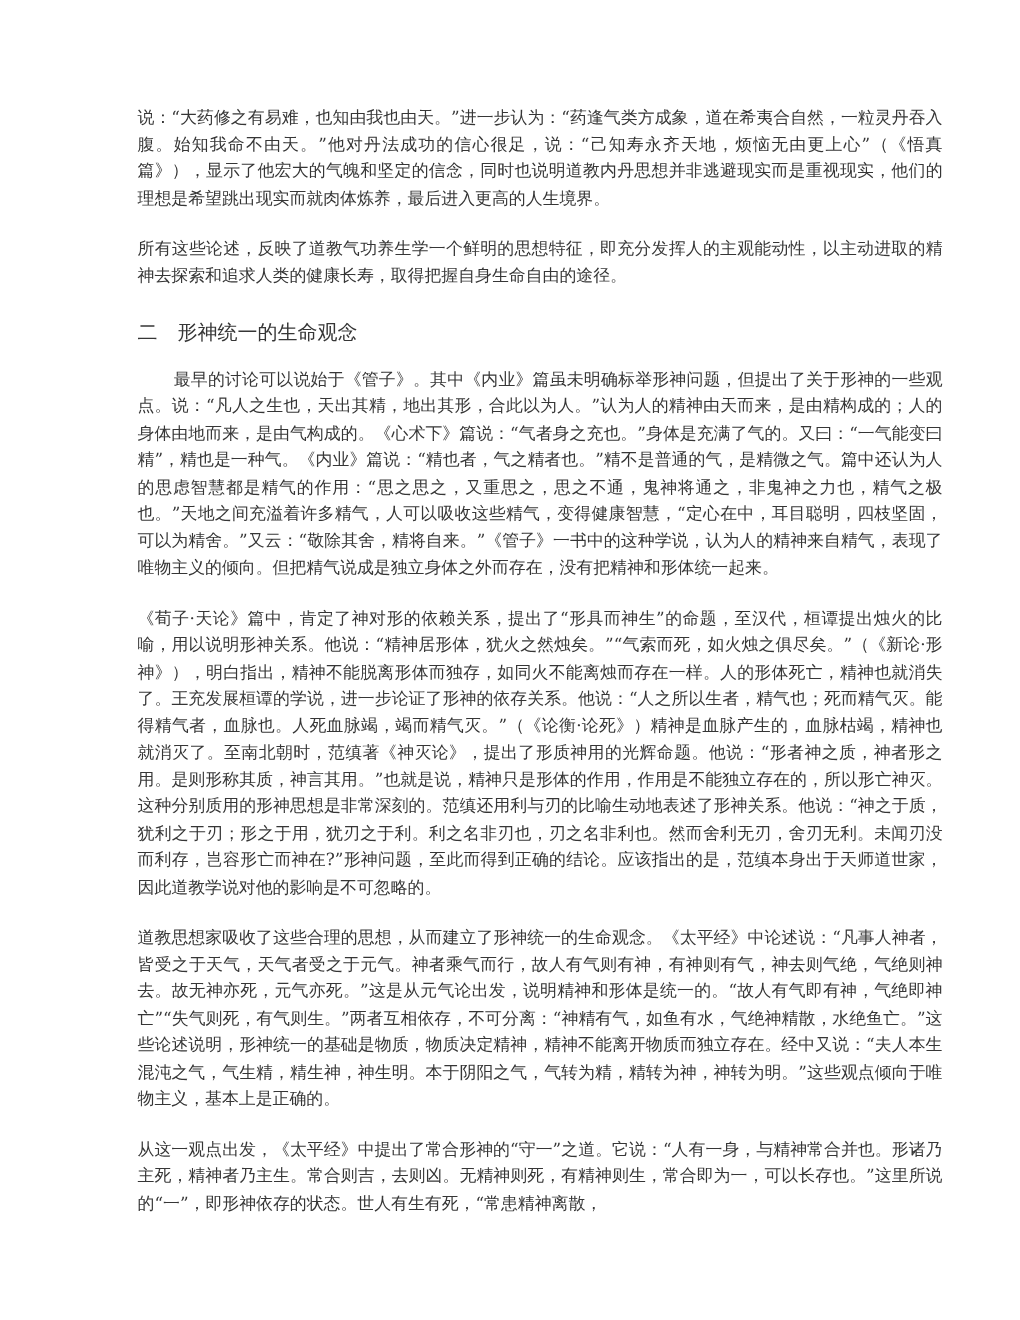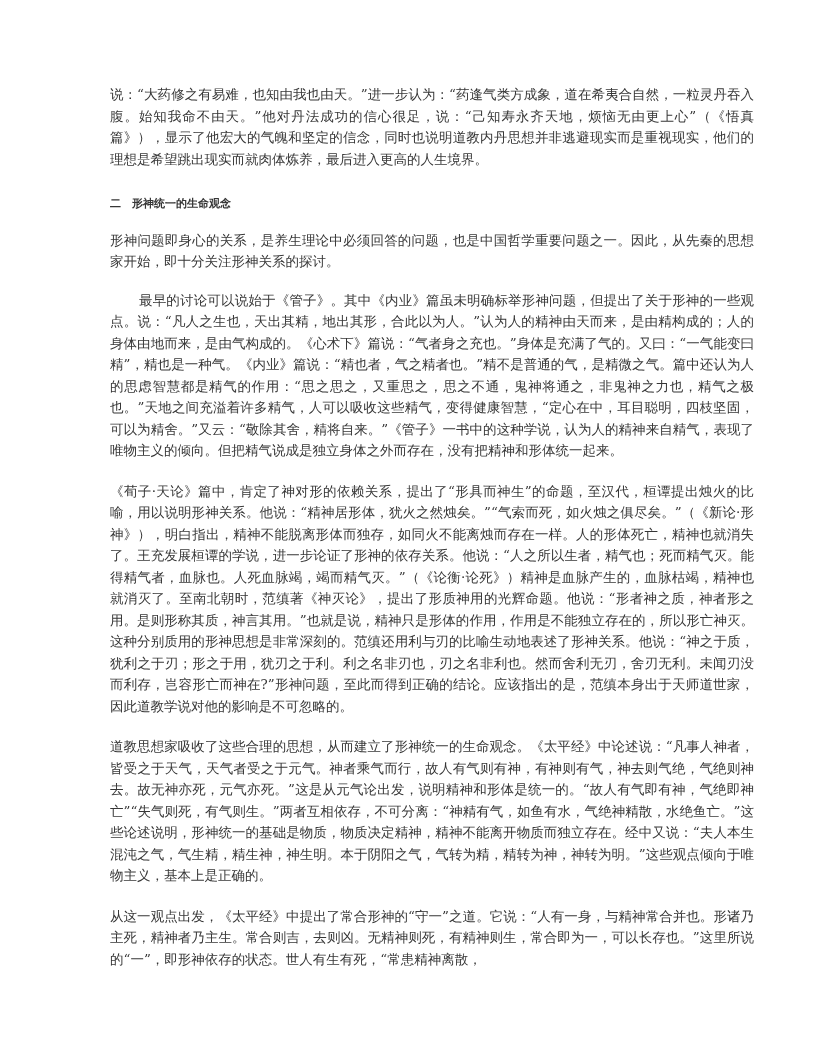--- a/index.html
+++ b/index.html
@@ -28,36 +28,36 @@
     word-break: break-all;
   }
   .para.first {
     margin-top: 0;
   }
   .para.indent {
     margin-top: 17px;
     text-indent: 2.15em;
   }
   .heading {
-    font-size: 11px;
-    font-weight: bold;
+    font-size: 16px;
+    font-weight: normal;
     margin: 23px 0 15px 0;
     text-align: left;
   }
 </style>
 </head>
 <body>
 
 <div class="page">
   <p class="para first">说：“大药修之有易难，也知由我也由天。”进一步认为：“药逢气类方成象，道在希夷合自然，一粒灵丹吞入腹。始知我命不由天。”他对丹法成功的信心很足，说：“己知寿永齐天地，烦恼无由更上心”（《悟真篇》），显示了他宏大的气魄和坚定的信念，同时也说明道教内丹思想并非逃避现实而是重视现实，他们的理想是希望跳出现实而就肉体炼养，最后进入更高的人生境界。</p>
 
+  <p class="para">所有这些论述，反映了道教气功养生学一个鲜明的思想特征，即充分发挥人的主观能动性，以主动进取的精神去探索和追求人类的健康长寿，取得把握自身生命自由的途径。</p>
 
   <h2 class="heading">二　形神统一的生命观念</h2>
 
-  <p class="para first">形神问题即身心的关系，是养生理论中必须回答的问题，也是中国哲学重要问题之一。因此，从先秦的思想家开始，即十分关注形神关系的探讨。</p>
 
   <p class="para indent">最早的讨论可以说始于《管子》。其中《内业》篇虽未明确标举形神问题，但提出了关于形神的一些观点。说：“凡人之生也，天出其精，地出其形，合此以为人。”认为人的精神由天而来，是由精构成的；人的身体由地而来，是由气构成的。《心术下》篇说：“气者身之充也。”身体是充满了气的。又曰：“一气能变曰精”，精也是一种气。《内业》篇说：“精也者，气之精者也。”精不是普通的气，是精微之气。篇中还认为人的思虑智慧都是精气的作用：“思之思之，又重思之，思之不通，鬼神将通之，非鬼神之力也，精气之极也。”天地之间充溢着许多精气，人可以吸收这些精气，变得健康智慧，“定心在中，耳目聪明，四枝坚固，可以为精舍。”又云：“敬除其舍，精将自来。”《管子》一书中的这种学说，认为人的精神来自精气，表现了唯物主义的倾向。但把精气说成是独立身体之外而存在，没有把精神和形体统一起来。</p>
 
   <p class="para">《荀子·天论》篇中，肯定了神对形的依赖关系，提出了“形具而神生”的命题，至汉代，桓谭提出烛火的比喻，用以说明形神关系。他说：“精神居形体，犹火之然烛矣。”“气索而死，如火烛之俱尽矣。”（《新论·形神》），明白指出，精神不能脱离形体而独存，如同火不能离烛而存在一样。人的形体死亡，精神也就消失了。王充发展桓谭的学说，进一步论证了形神的依存关系。他说：“人之所以生者，精气也；死而精气灭。能得精气者，血脉也。人死血脉竭，竭而精气灭。”（《论衡·论死》）精神是血脉产生的，血脉枯竭，精神也就消灭了。至南北朝时，范缜著《神灭论》，提出了形质神用的光辉命题。他说：“形者神之质，神者形之用。是则形称其质，神言其用。”也就是说，精神只是形体的作用，作用是不能独立存在的，所以形亡神灭。这种分别质用的形神思想是非常深刻的。范缜还用利与刃的比喻生动地表述了形神关系。他说：“神之于质，犹利之于刃；形之于用，犹刃之于利。利之名非刃也，刃之名非利也。然而舍利无刃，舍刃无利。未闻刃没而利存，岂容形亡而神在?”形神问题，至此而得到正确的结论。应该指出的是，范缜本身出于天师道世家，因此道教学说对他的影响是不可忽略的。</p>
 
   <p class="para">道教思想家吸收了这些合理的思想，从而建立了形神统一的生命观念。《太平经》中论述说：“凡事人神者，皆受之于天气，天气者受之于元气。神者乘气而行，故人有气则有神，有神则有气，神去则气绝，气绝则神去。故无神亦死，元气亦死。”这是从元气论出发，说明精神和形体是统一的。“故人有气即有神，气绝即神亡”“失气则死，有气则生。”两者互相依存，不可分离：“神精有气，如鱼有水，气绝神精散，水绝鱼亡。”这些论述说明，形神统一的基础是物质，物质决定精神，精神不能离开物质而独立存在。经中又说：“夫人本生混沌之气，气生精，精生神，神生明。本于阴阳之气，气转为精，精转为神，神转为明。”这些观点倾向于唯物主义，基本上是正确的。</p>
 
   <p class="para">从这一观点出发，《太平经》中提出了常合形神的“守一”之道。它说：“人有一身，与精神常合并也。形诸乃主死，精神者乃主生。常合则吉，去则凶。无精神则死，有精神则生，常合即为一，可以长存也。”这里所说的“一”，即形神依存的状态。世人有生有死，“常患精神离散，</p>
 </div>
 

